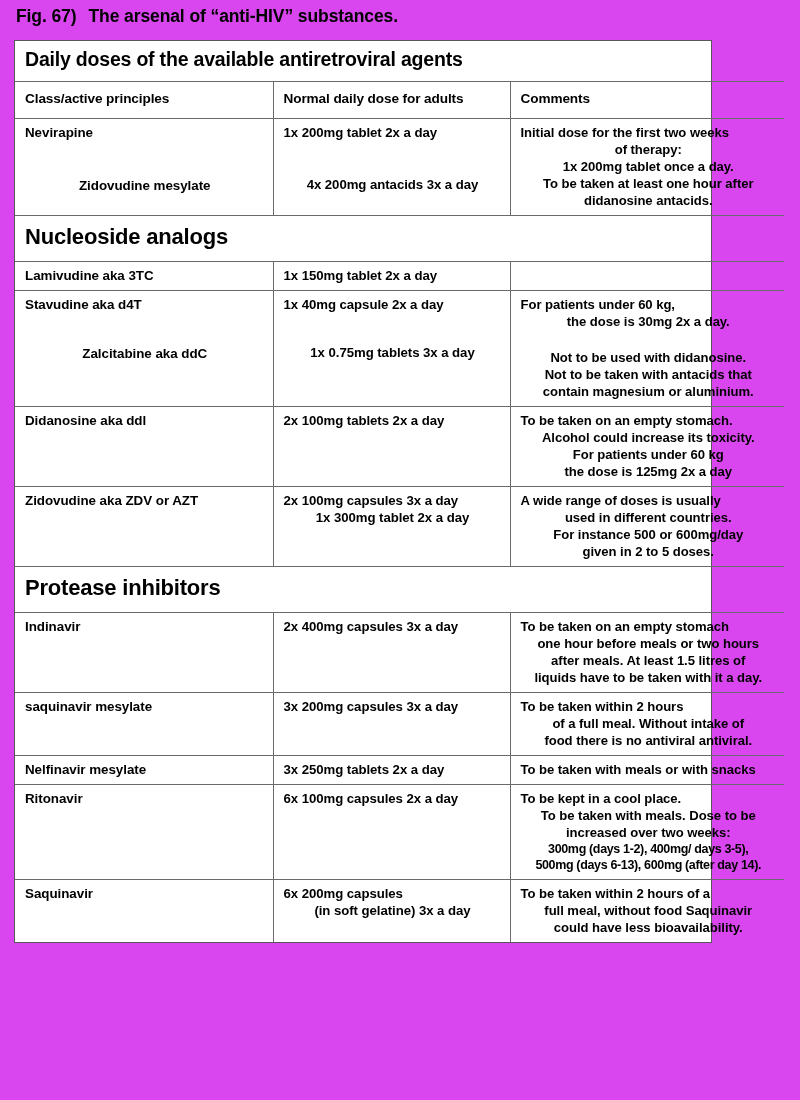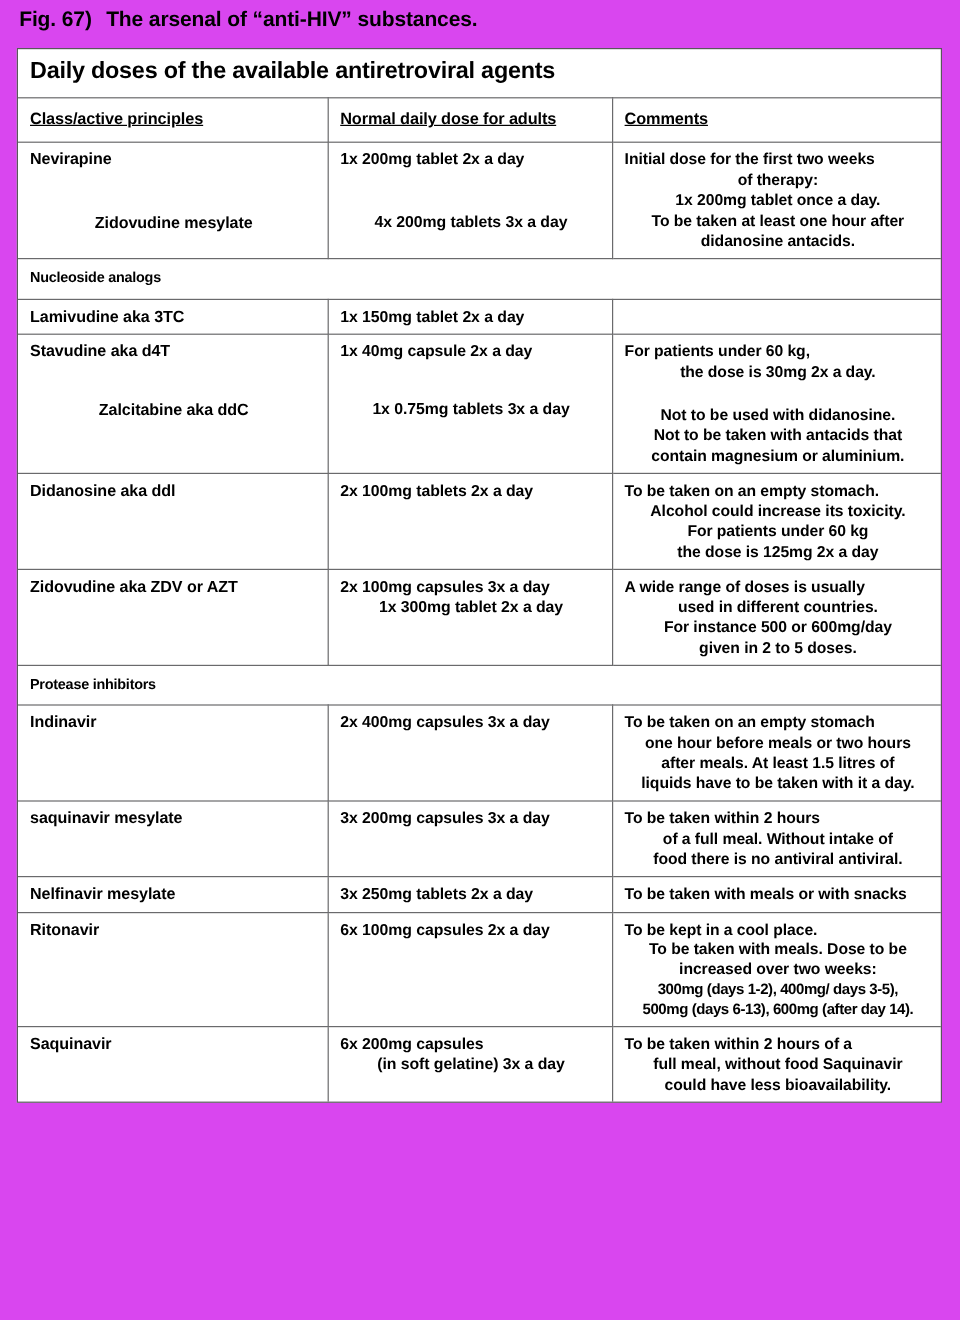--- a/index.html
+++ b/index.html
@@ -33,21 +33,21 @@
     letter-spacing: -0.1px;
     white-space: nowrap;
   }
   .fig-caption .fig-num { margin-right: 12px; }
 
   
   .table-frame {
     position: absolute;
     left: 14px;
     top: 40px;
-    width: 771px;
+    width: 698px;
     border: 1.3px solid #58585a;
     box-sizing: border-box;
     background: #ffffff;
   }
 
   .tbl {
     width: 100%;
     border-collapse: collapse;
     table-layout: fixed;
   }
@@ -76,36 +76,35 @@
     border-right: none;
   }
 
   
   .colhead-row td {
     font-size: 13.6px;
     font-weight: bold;
     letter-spacing: -0.1px;
     padding-top: 9px;
     padding-bottom: 11px;
-    text-decoration: underline;
   }
 
   
   .section-row td {
     font-weight: bold;
     border-right: none;
     letter-spacing: -0.2px;
   }
   .section-row.small td {
     font-size: 14.2px;
     padding-top: 10px;
     padding-bottom: 12px;
   }
   .section-row.big td {
-    font-size: 12px;
+    font-size: 22px;
     padding-top: 8px;
     padding-bottom: 10px;
   }
 
   
   .data-row td {
     font-size: 13.2px;
     font-weight: bold;
     letter-spacing: -0.05px;
   }
@@ -153,21 +152,21 @@
 
         <tr class="data-row">
           <td class="name pad-b-sm">
             <span class="cellblock">Nevirapine</span>
             <span class="gap-lg cellblock"></span>
             <span class="cellblock">Zidovudine mesylate</span>
           </td>
           <td class="dose">
             <span class="cellblock">1x 200mg tablet 2x a day</span>
             <span class="gap-lg cellblock"></span>
-            <span class="cellblock">4x 200mg tablets 3x a day</span>
+            <span class="cellblock">4x 200mg antacids 3x a day</span>
           </td>
           <td class="note">
             <span class="cellblock">Initial dose for the first  two weeks</span>
             <span class="cellblock">of therapy:</span>
             <span class="cellblock">1x 200mg tablet once a day.</span>
             <span class="cellblock">To be taken at least one hour after</span>
             <span class="cellblock">didanosine  antacids.</span>
           </td>
         </tr>
 

